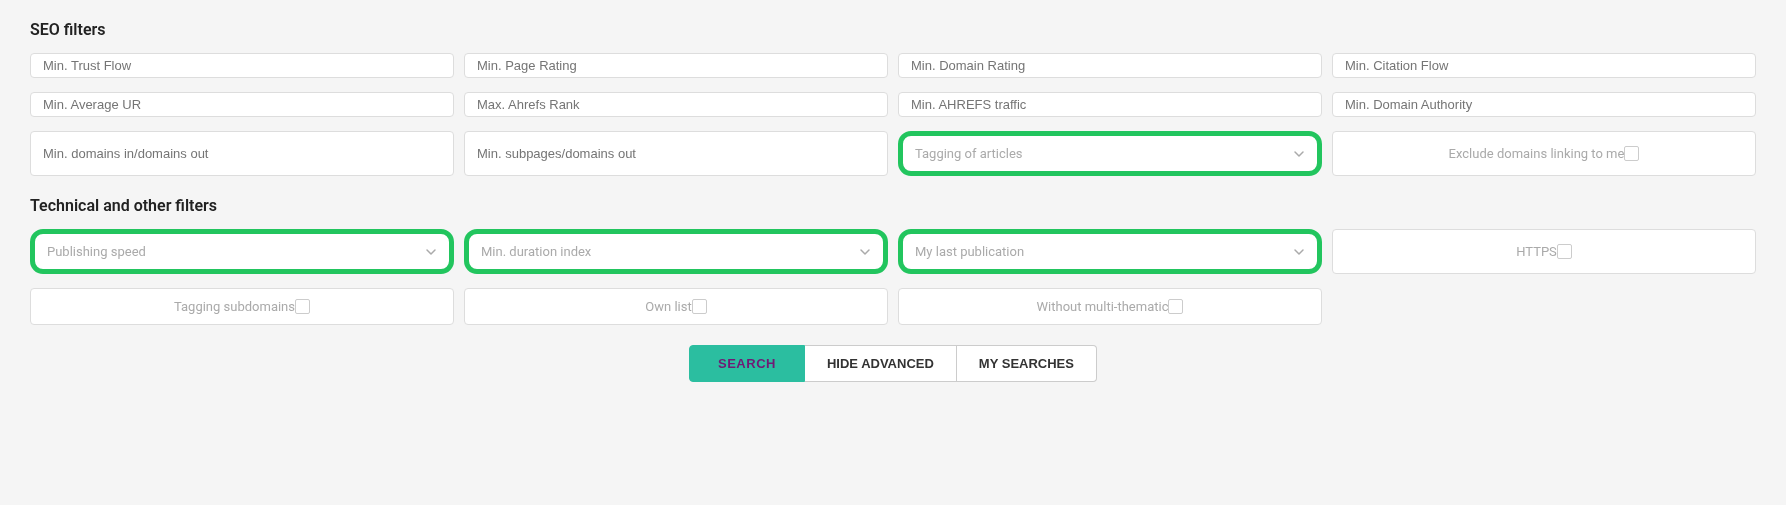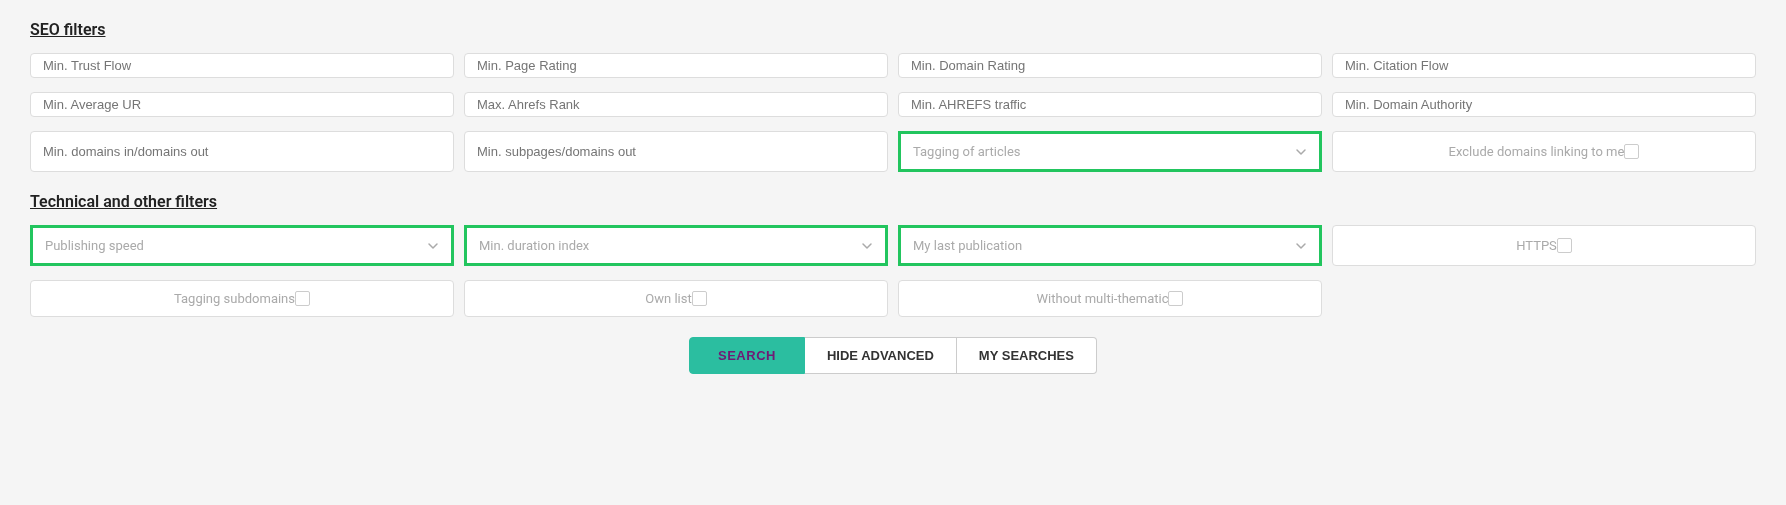--- a/index.html
+++ b/index.html
@@ -8,42 +8,41 @@
       font-family: -apple-system, BlinkMacSystemFont, 'Segoe UI', Roboto, sans-serif;
       font-size: 14px;
       color: #333;
       padding: 20px 30px;
     }
     .section-title {
       font-size: 16px;
       font-weight: 600;
       color: #222;
       margin-bottom: 14px;
-      text-decoration: underline;
     }
     .filters-grid {
       display: grid;
       grid-template-columns: repeat(4, 1fr);
       gap: 10px;
       margin-bottom: 14px;
     }
     .filter-input {
       background: #fff;
       border: 1px solid #ddd;
       border-radius: 4px;
       padding: 4px 12px;
       color: #aaa;
       font-size: 13px;
       outline: none;
       width: 100%;
     }
     .filter-dropdown {
       background: #fff;
-      border: 3px solid #22c55e;
-      border-radius: 0;
+      border: 5px solid #22c55e;
+      border-radius: 13px;
       padding: 10px 12px;
       color: #aaa;
       font-size: 13px;
       display: flex;
       align-items: center;
       justify-content: space-between;
       cursor: pointer;
       user-select: none;
     }
     .filter-checkbox-row {

